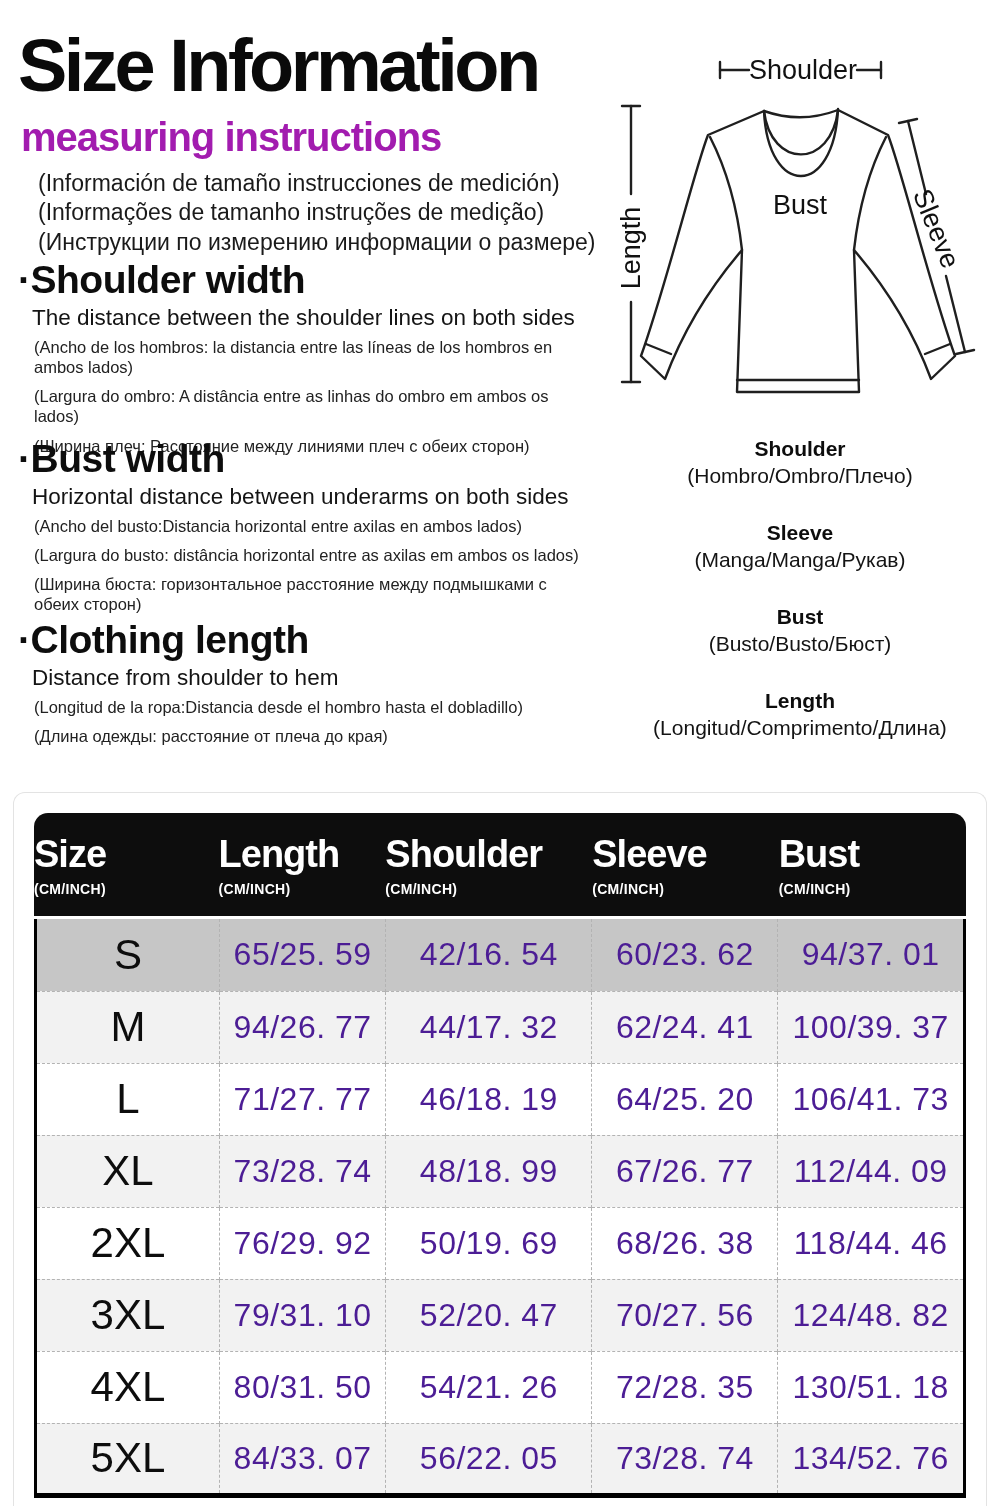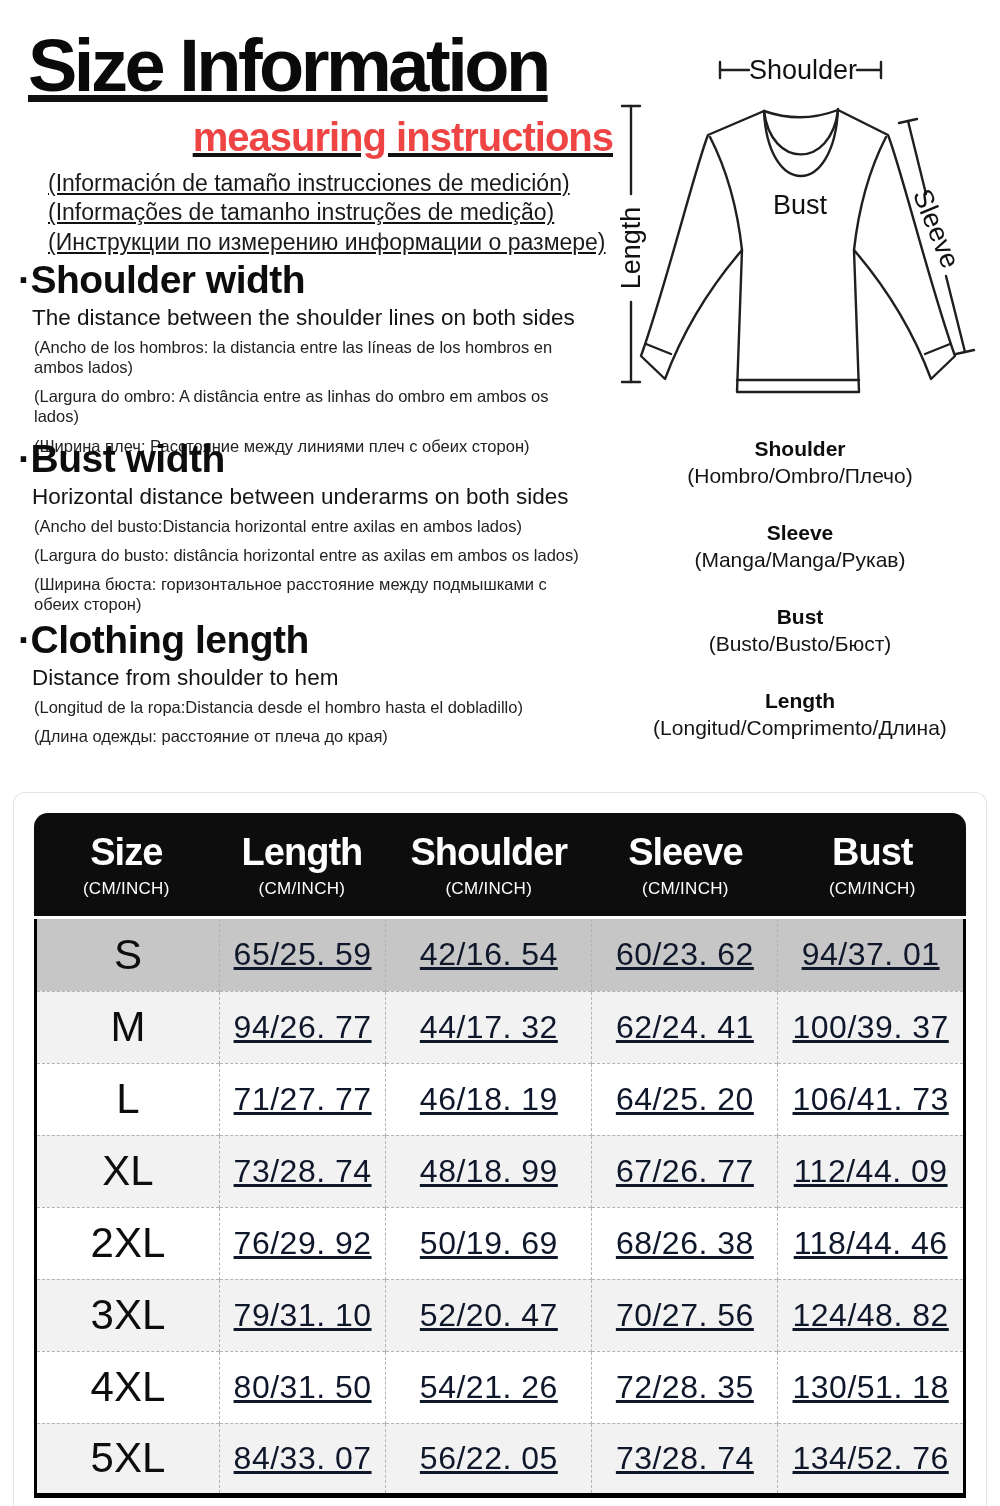--- a/index.html
+++ b/index.html
@@ -5,28 +5,28 @@
   * { margin:0; padding:0; box-sizing:border-box; }
   html,body { background:#fff; }
   body {
     width:1000px; height:1506px;
     position:relative;
     font-family:"Liberation Sans", sans-serif;
     color:#111; overflow:hidden;
   }
 
   
-  .left-col { position:absolute; left:28px; top:0; width:585px;text-decoration:underline; }
+  .left-col { position:absolute; left:18px; top:0; width:585px; }
   .page-title {
     margin-top:30px; font-size:74px; font-weight:700;
     letter-spacing:-3.5px; line-height:0.98; color:#0a0a0a;
   }
   .page-subtitle {
     margin-top:12px; margin-left:3px; font-size:40px; font-weight:700;
-    letter-spacing:-1px; color:#ef4444;text-align:right;
+    letter-spacing:-1px; color:#a21caf;
   }
   .subtitle-trans { margin-top:9px; margin-left:20px; }
   .subtitle-trans p { font-size:23px; line-height:1.3; color:#1a1a1a; }
 
   .measure-section { position:absolute; left:18px; width:575px; }
   .sec-shoulder { top:258px; }
   .sec-bust     { top:437px; }
   .sec-length   { top:618px; }
   .measure-section h3 { font-size:39px; font-weight:700; letter-spacing:-0.5px; color:#0d0d0d; }
   .measure-section .sec-desc { font-size:22.5px; color:#141414; margin:3px 0 6px 14px; }
@@ -50,36 +50,36 @@
     position:absolute; left:13px; top:792px; width:974px; height:714px;
     background:#fff; border:1px solid #e3e3e3; border-bottom:none;
     border-radius:12px 12px 0 0;
   }
   .size-table-wrap { width:932px; margin:20px auto 0; }
   .table-header {
     display:flex; background:#0d0d0d; color:#fff;
     border-radius:14px 14px 0 0; height:103px;
     align-items:center;
   }
-  .th-cell { text-align:center; }
+  .th-cell { text-align:left; }
   .th-cell .col-label { display:block; font-size:38px; font-weight:700; letter-spacing:-1px; }
-  .th-cell .col-unit  { display:block; font-size:17px; font-weight:400; margin-top:5px; letter-spacing:0.3px; }
+  .th-cell .col-unit  { display:block; font-size:14px; font-weight:700; margin-top:5px; letter-spacing:0.3px; }
   .c0{width:19.8%} .c1{width:17.9%} .c2{width:22.2%} .c3{width:20%} .c4{width:20.1%}
 
   table.size-table {
     width:100%; border-collapse:collapse; margin-top:3px;
     border-left:3px solid #000; border-right:3px solid #000; border-bottom:5px solid #000;
   }
   table.size-table td {
     height:72px; text-align:center; vertical-align:middle;
   }
   table.size-table td + td { border-left:1px dashed #b3b3b3; }
   table.size-table tr + tr td { border-top:1px dashed #b3b3b3; }
   td.size-cell  { font-size:42px; color:#0d0d0d; }
-  td.value-cell { font-size:32px; color:#0f172a; letter-spacing:0.5px;text-decoration:underline; }
+  td.value-cell { font-size:32px; color:#4c1d95; letter-spacing:0.5px; }
   tr.row-s   td { background:#c6c6c6; }
   tr.row-alt td { background:#f2f2f2; }
   tr.row-w   td { background:#ffffff; }
 </style>
 </head>
 <body>
 
 <div class="left-col">
   <h1 class="page-title">Size Information</h1>
   <h2 class="page-subtitle">measuring instructions</h2>

